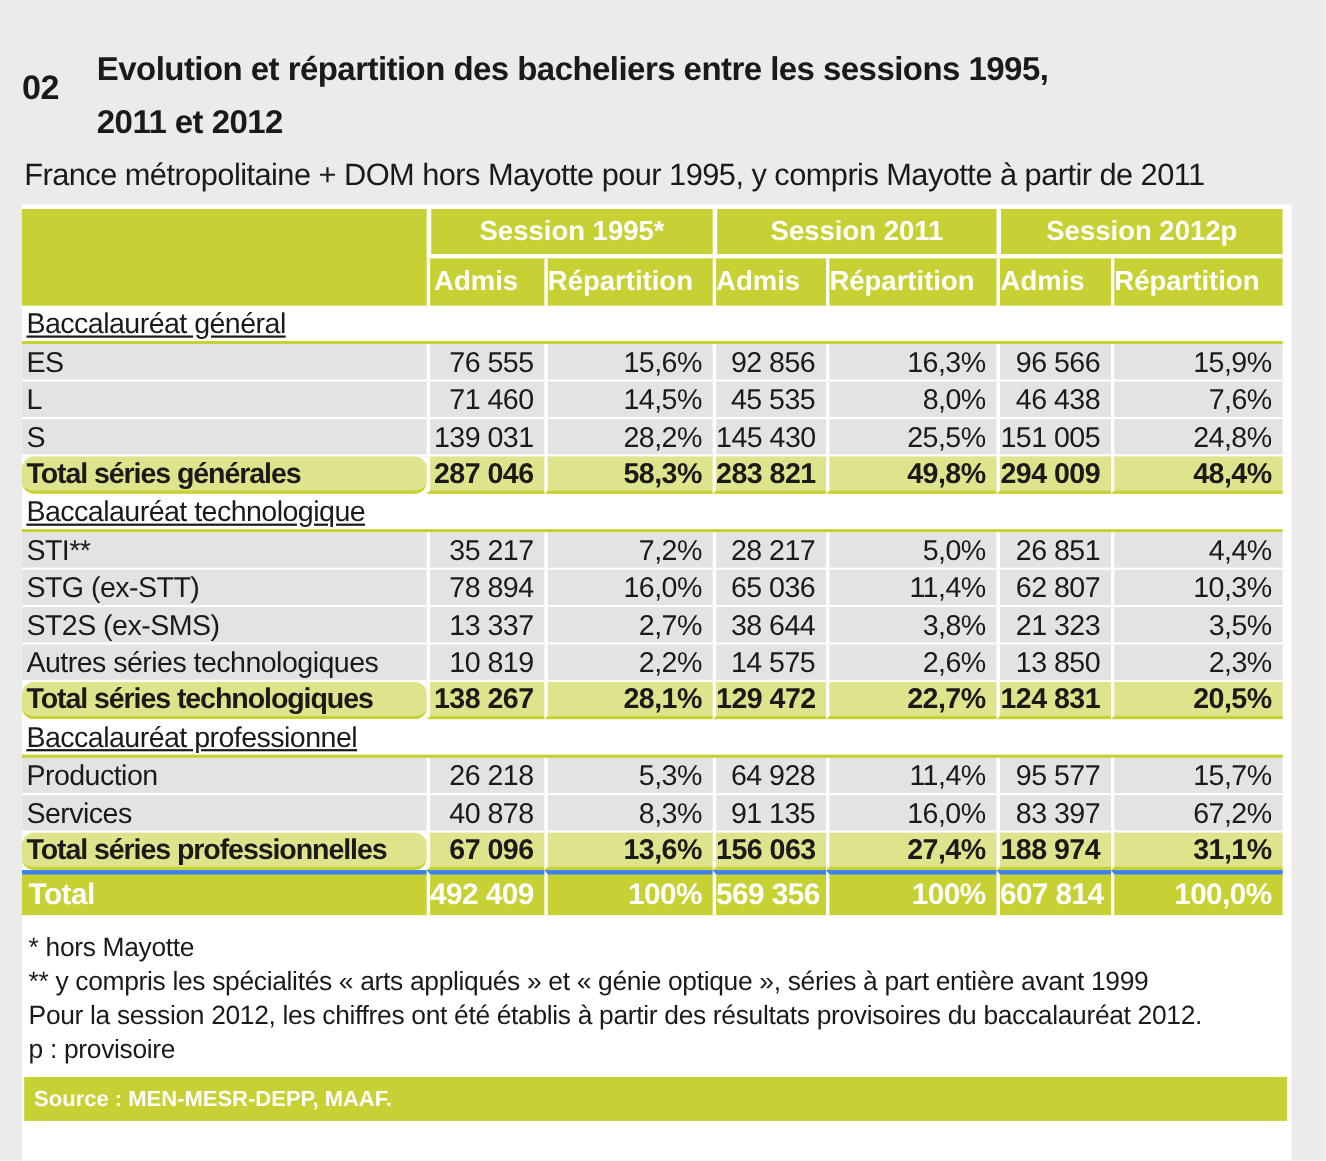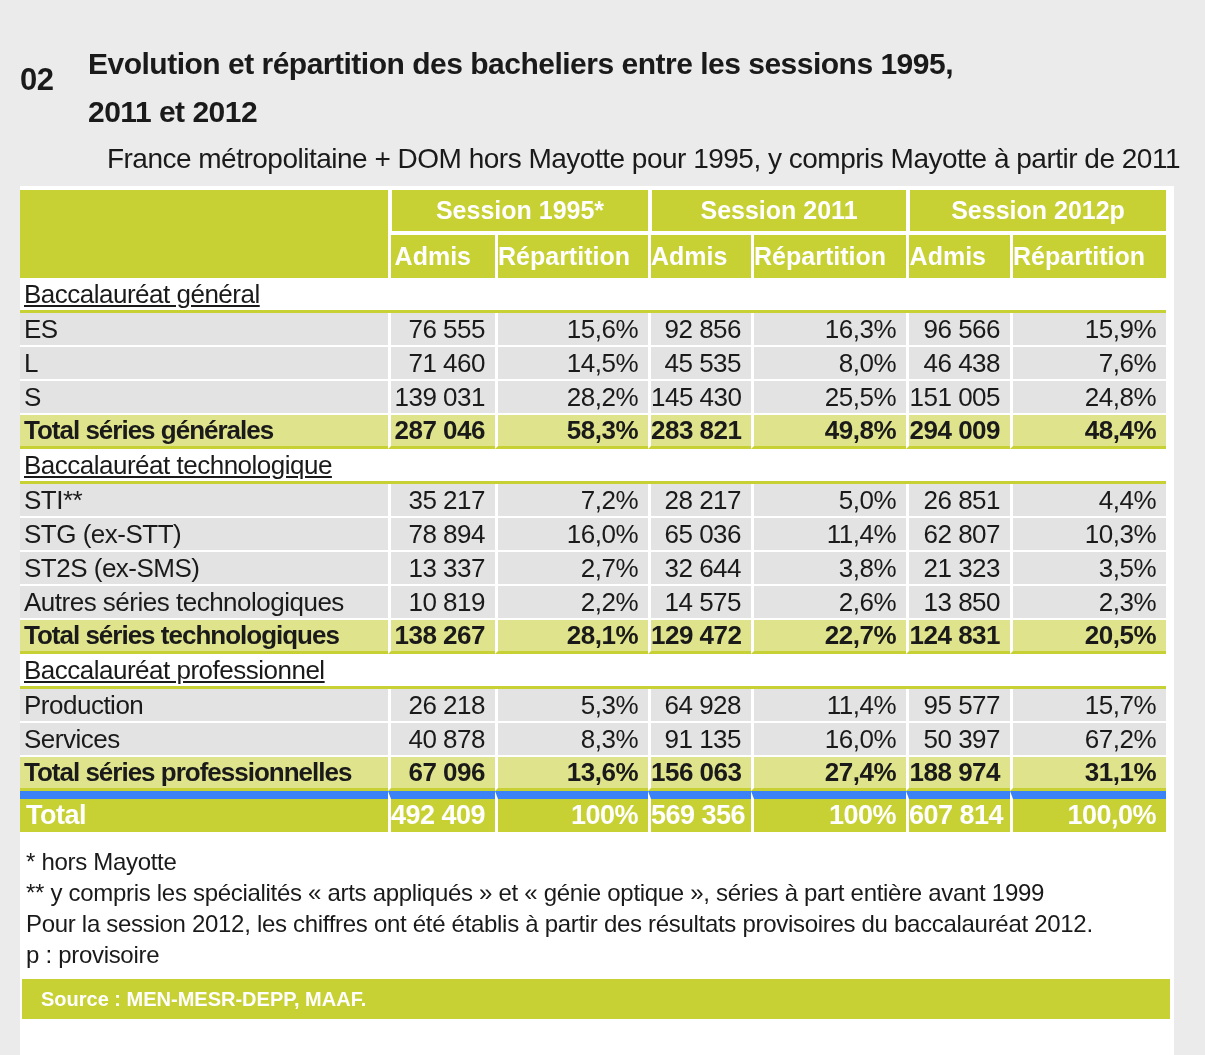--- a/index.html
+++ b/index.html
@@ -18,21 +18,20 @@
     font-weight: bold; font-size: 31px; line-height: 48px;
     width: 68px; flex: 0 0 68px; letter-spacing: -0.5px; margin-top: 16px;
   }
   .fig-title {
     font-weight: bold; font-size: 30px; line-height: 48px;
     letter-spacing: -0.5px; white-space: pre-line;
   }
   .subtitle {
     font-size: 28px; line-height: 34px; margin-top: 6px; margin-left: 2px;
     letter-spacing: -0.5px;
-    text-align: right;
   }
   
   .panel {
     position: absolute; top: 186px; left: 20px;
     width: 1154px; height: 1024px;
     background: #ffffff;
   }
   
   table.tbl {
     table-layout: fixed; border-collapse: separate; border-spacing: 0;
@@ -56,32 +55,32 @@
     height: 35px; background: #ffffff; text-align: left; padding-left: 4px;
     border-bottom: 3px solid var(--accent); font-weight: normal; text-decoration: underline;
   }
   tr.data td { height: 34px; background: #e3e3e3; border-bottom: 2px solid #ffffff; }
   tr.data td.lbl { padding-left: 4px; }
   td.num { text-align: right; padding-right: 10px; border-left: 3px solid #ffffff; }
   tr.total td {
     height: 34px; background: var(--light); font-weight: bold;
     border-bottom: 3px solid var(--accent);
   }
-  tr.total td.lbl { padding-left: 4px; letter-spacing: -1px; }
+  tr.total td.lbl { padding-left: 4px; letter-spacing: -1px; border-radius: 11px; }
   tr.grand td {
     height: 41px; background: var(--accent); color: #ffffff; font-weight: bold;
-    border-top: 8px solid #3b82f6; font-size: 27px;
+    border-top: 4px solid #3b82f6; font-size: 27px;
   }
   tr.grand td.lbl { padding-left: 6px; }
   
   .footnotes { padding: 14px 0 0 6px; font-size: 24px; line-height: 31px; letter-spacing: -0.3px; }
   .source-bar {
     margin: 9px 4px 0 2px; height: 40px; line-height: 40px;
     background: var(--accent); color: #ffffff; font-weight: bold;
-    font-size: 20px; padding-left: 19px; letter-spacing: 0;
+    font-size: 20px; padding-left: 9px; letter-spacing: 0;
   }
 </style>
 </head>
 <body>
 
 <div class="header">
   <div class="title-row">
     <div class="fig-num">02</div>
     <div class="fig-title">Evolution et répartition des bacheliers entre les sessions 1995,
 2011 et 2012</div>
@@ -174,21 +173,21 @@
         <td class="num">16,0%</td>
         <td class="num">65 036</td>
         <td class="num">11,4%</td>
         <td class="num">62 807</td>
         <td class="num">10,3%</td>
       </tr>
       <tr class="data">
         <td class="lbl">ST2S (ex-SMS)</td>
         <td class="num">13 337</td>
         <td class="num">2,7%</td>
-        <td class="num">32 644</td>
+        <td class="num">38 644</td>
         <td class="num">3,8%</td>
         <td class="num">21 323</td>
         <td class="num">3,5%</td>
       </tr>
       <tr class="data">
         <td class="lbl">Autres séries technologiques</td>
         <td class="num">10 819</td>
         <td class="num">2,2%</td>
         <td class="num">14 575</td>
         <td class="num">2,6%</td>
@@ -215,21 +214,21 @@
         <td class="num">11,4%</td>
         <td class="num">95 577</td>
         <td class="num">15,7%</td>
       </tr>
       <tr class="data">
         <td class="lbl">Services</td>
         <td class="num">40 878</td>
         <td class="num">8,3%</td>
         <td class="num">91 135</td>
         <td class="num">16,0%</td>
-        <td class="num">50 397</td>
+        <td class="num">83 397</td>
         <td class="num">67,2%</td>
       </tr>
       <tr class="total">
         <td class="lbl">Total séries professionnelles</td>
         <td class="num">67 096</td>
         <td class="num">13,6%</td>
         <td class="num">156 063</td>
         <td class="num">27,4%</td>
         <td class="num">188 974</td>
         <td class="num">31,1%</td>

